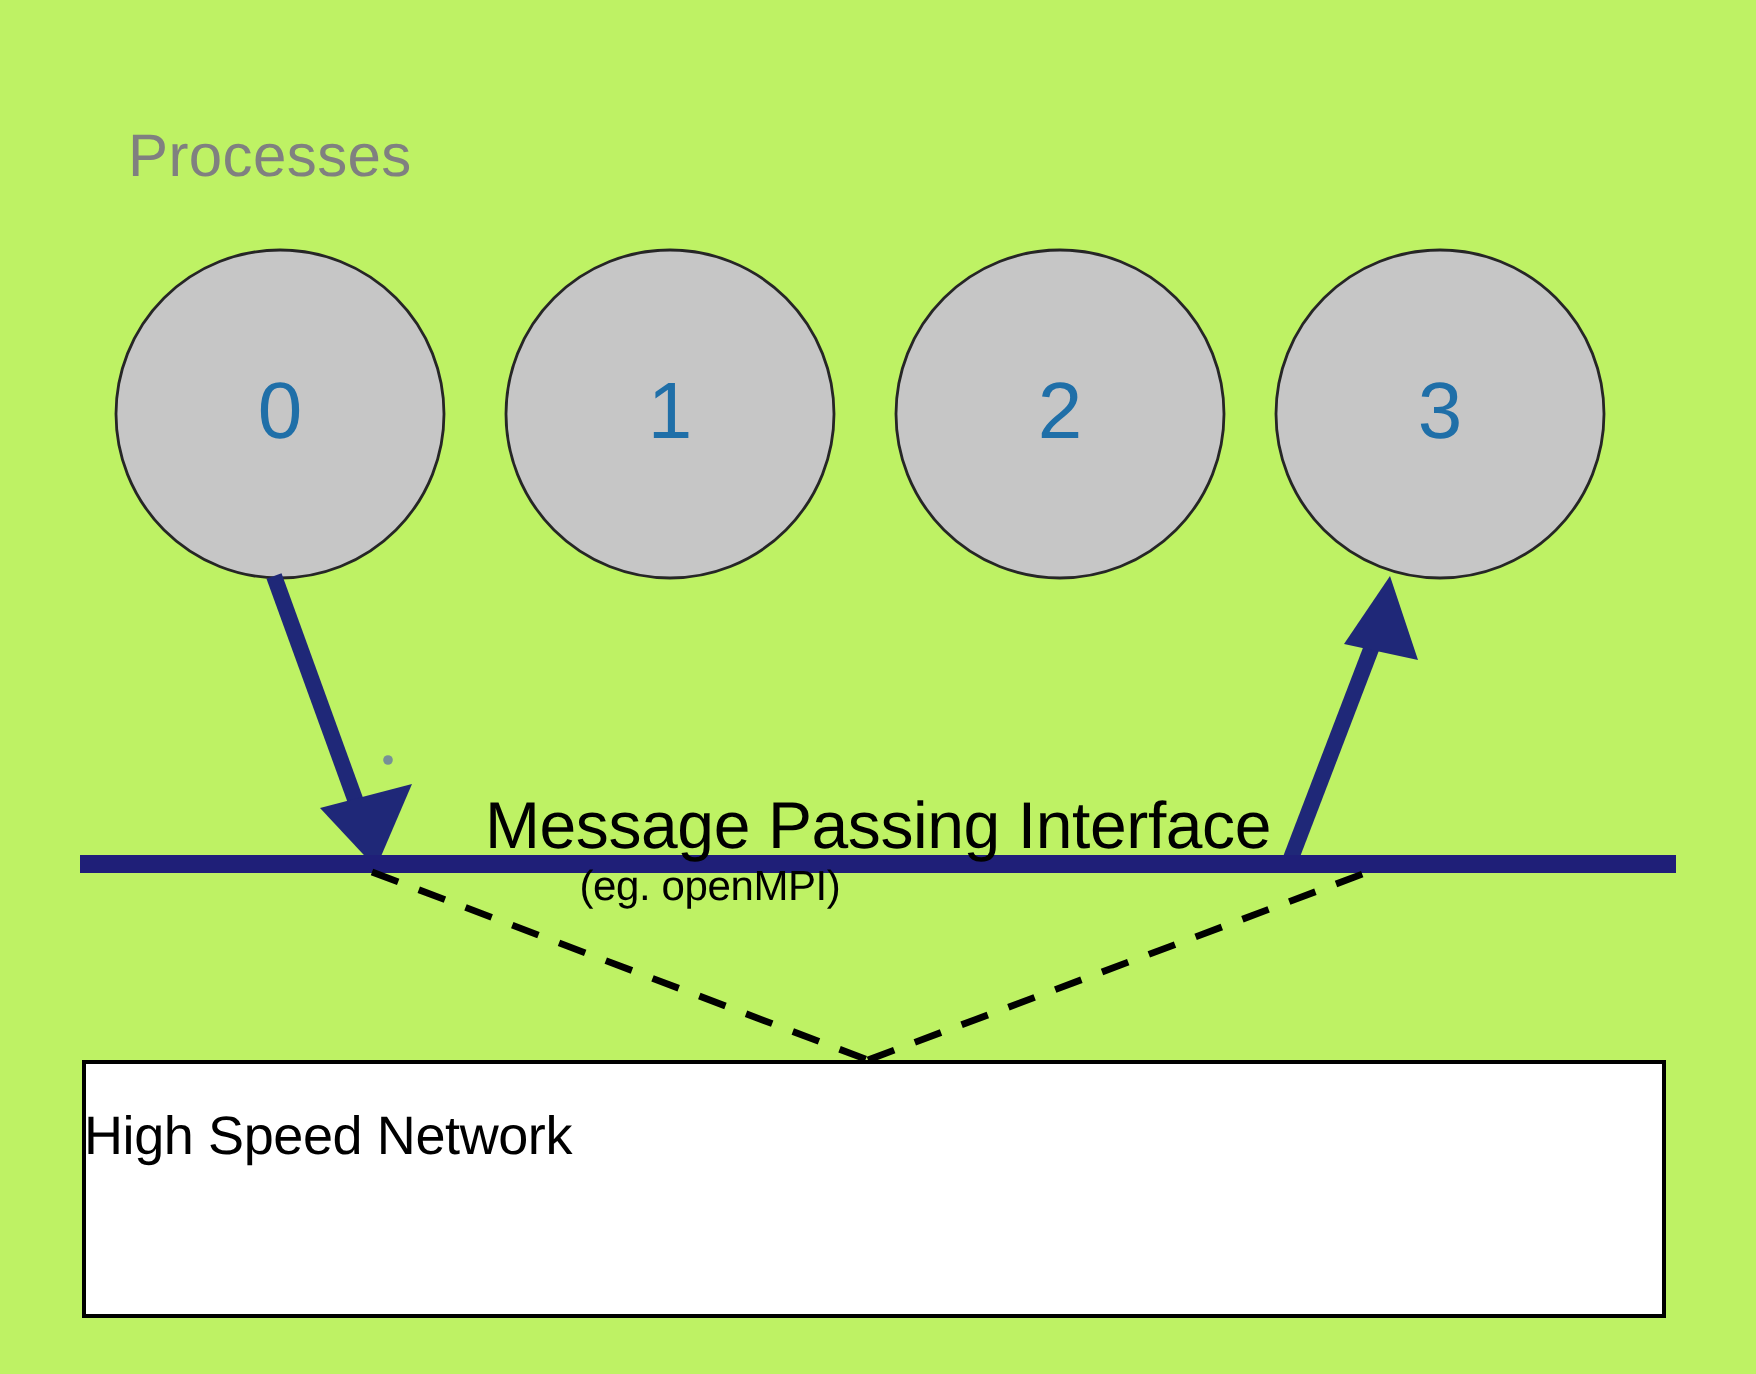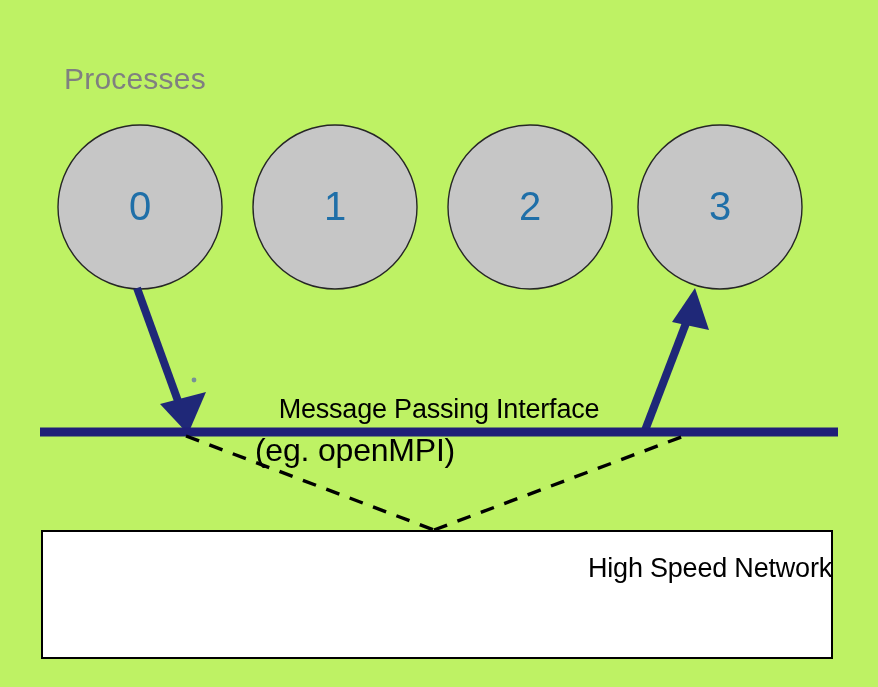--- a/index.html
+++ b/index.html
@@ -45,38 +45,38 @@
     font-size: 40px;
     color: #1f6fa8;
     font-family: "Liberation Sans", sans-serif;
     line-height: 1;
   }
   #mpi-title {
     left: 0;
     top: 394px;
     width: 878px;
     text-align: center;
-    font-size: 27px;
+    font-size: 33px;
     color: #000000;
     letter-spacing: -0.2px;
   }
   #mpi-sub {
     left: 0;
     top: 432px;
     width: 710px;
     text-align: center;
-    font-size: 32px;
+    font-size: 21px;
     color: #000000;
     letter-spacing: -0.2px;
   }
   #net-title {
     left: 42px;
     top: 553px;
     width: 790px;
-    text-align: right;
+    text-align: left;
     font-size: 27px;
     color: #000000;
     letter-spacing: -0.2px;
   }
   #net-sub {
     left: 42px;
     top: 591px;
     width: 790px;
     text-align: center;
     font-size: 27px;

